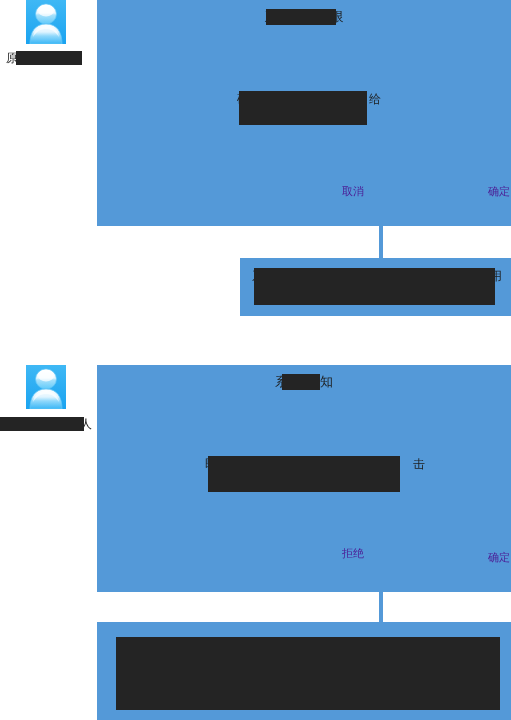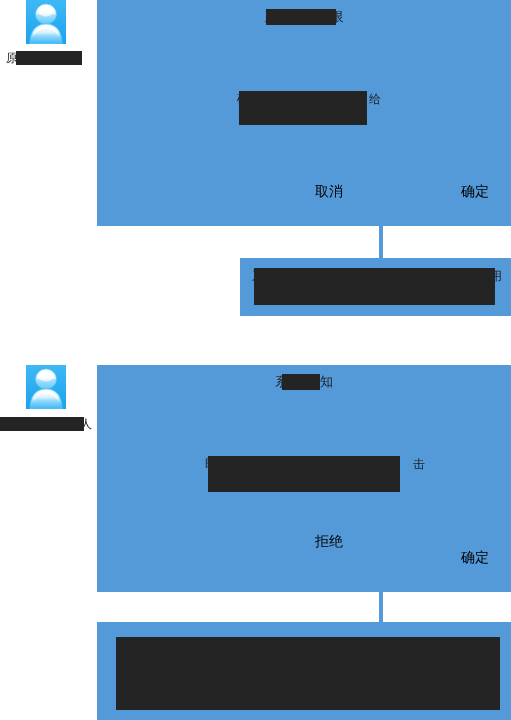--- a/index.html
+++ b/index.html
@@ -66,25 +66,25 @@
   .panel-body {
     position: absolute;
     font-size: 12px;
     line-height: 16px;
     color: #1d1d1d;
     white-space: nowrap;
   }
 
   .panel-btn {
     position: absolute;
-    font-size: 14px;
+    font-size: 11px;
     line-height: 16px;
-    color: #000000;
-    white-space: nowrap;
-    text-align: center;
+    color: #4c1d95;
+    white-space: nowrap;
+    text-align: right;
     cursor: pointer;
   }
 
   
   .connector {
     position: absolute;
     background: #5499d8;
     width: 4px;
   }
 </style>
@@ -189,21 +189,21 @@
     <div class="panel-title" style="left:0px; top:9px; width:414px;">
       <span>系</span><span style="display:inline-block; width:32px;"></span><span>知</span>
     </div>
     <div class="redact" style="left:185px; top:9px; width:38px; height:16px;"></div>
 
     <div class="panel-body" style="left:108px; top:91px;">
       <span>即</span><span style="display:inline-block; width:196px;"></span><span>击</span>
     </div>
     <div class="redact" style="left:111px; top:91px; width:192px; height:36px;"></div>
 
-    <div class="panel-btn" style="left:197px; top:168px; width:70px;">拒绝</div>
+    <div class="panel-btn" style="left:197px; top:180px; width:70px;">拒绝</div>
     <div class="panel-btn" style="left:343px; top:184px; width:70px;">确定</div>
   </div>
 
   <div class="connector" style="left:379px; top:592px; height:36px;"></div>
 
   <div class="panel" style="left:97px; top:622px; width:414px; height:98px;">
     <div class="redact" style="left:19px; top:15px; width:384px; height:73px;"></div>
   </div>
 
 </div>

